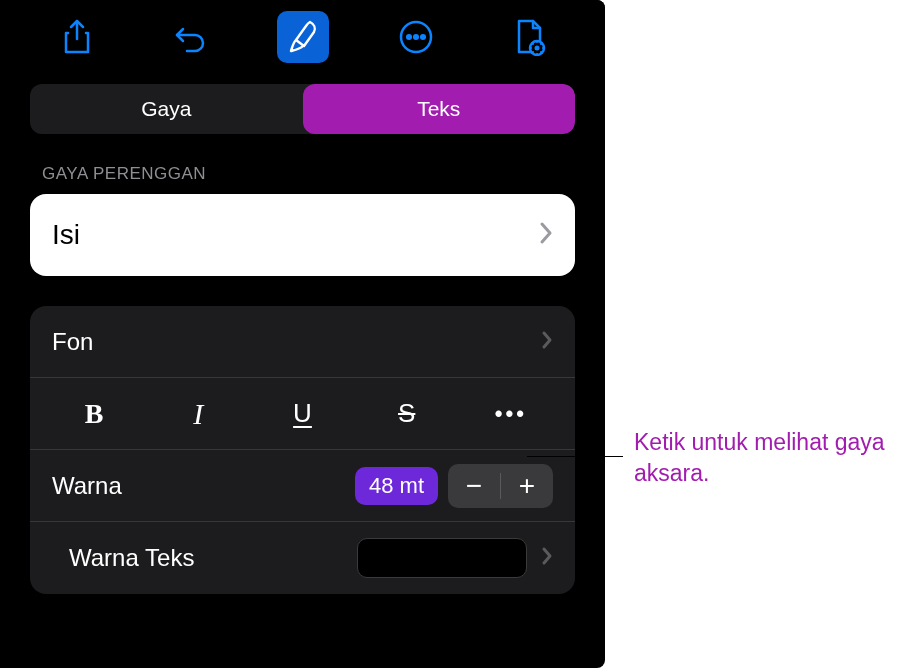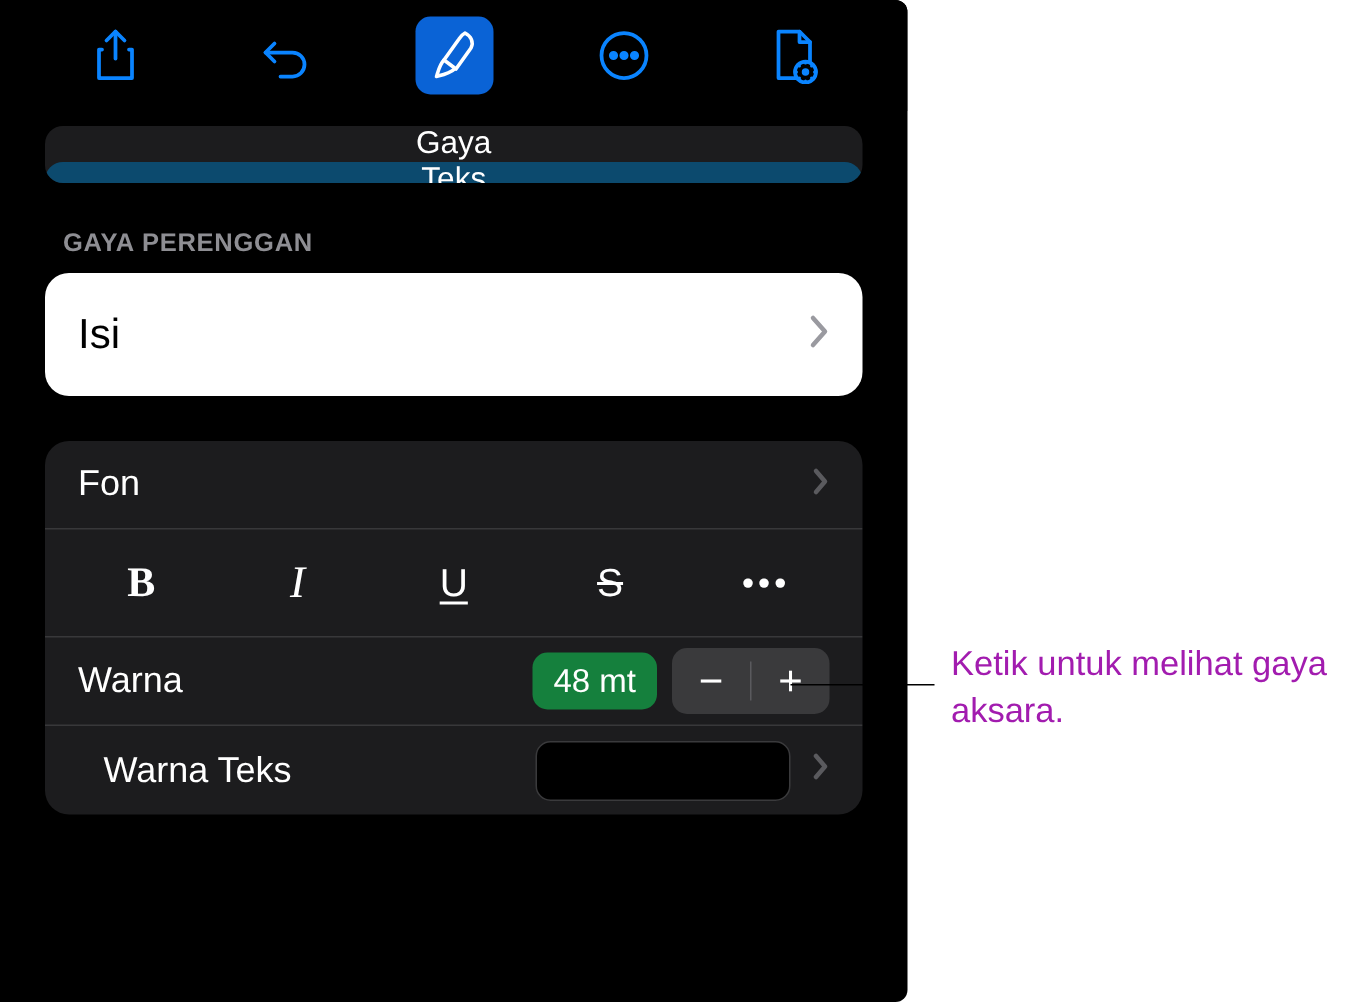--- a/index.html
+++ b/index.html
@@ -45,46 +45,45 @@
   .tb-btn svg { display: block; }
 
   .content {
     padding: 10px 30px 0 30px;
   }
 
   .segmented {
     display: flex;
     background: #1c1c1e;
     border-radius: 12px;
-    height: 38px;
+    height: 50px;
     overflow: hidden;
     margin-bottom: 30px;
-    flex-direction: column;
   }
   .segmented .seg {
     flex: 1;
     display: flex;
     align-items: center;
     justify-content: center;
     color: #fff;
     font-size: 21px;
     font-weight: 500;
     border-radius: 12px;
   }
   .segmented .seg.selected {
-    background: #0c4a6e;
+    background: #a21caf;
   }
 
   .section-label {
     color: #8e8e93;
     font-size: 17px;
     letter-spacing: 0.5px;
     text-transform: uppercase;
     margin: 0 0 10px 12px;
-    font-weight: 700;
+    font-weight: 400;
   }
 
   .style-row {
     background: #fff;
     border-radius: 16px;
     height: 82px;
     display: flex;
     align-items: center;
     justify-content: space-between;
     padding: 0 22px;
@@ -99,21 +98,21 @@
   }
 
   .panel {
     background: #1c1c1e;
     border-radius: 16px;
     overflow: hidden;
   }
   .row {
     display: flex;
     align-items: center;
-    height: 59px;
+    height: 72px;
     padding: 0 22px;
     border-bottom: 1px solid #38383a;
     position: relative;
   }
   .row:last-child { border-bottom: none; margin-left: 17px; }
   .row .label {
     color: #fff;
     font-size: 24px;
     flex: 1;
   }
@@ -152,21 +151,21 @@
     font-weight: 700;
     font-size: 22px;
   }
 
   .size-ctrl {
     display: flex;
     align-items: center;
     gap: 10px;
   }
   .size-box {
-    background: #15803d;
+    background: #6d28d9;
     border-radius: 10px;
     color: #fff;
     font-size: 22px;
     padding: 6px 14px;
     min-width: 80px;
     text-align: left;
   }
   .stepper {
     display: flex;
     align-items: center;

